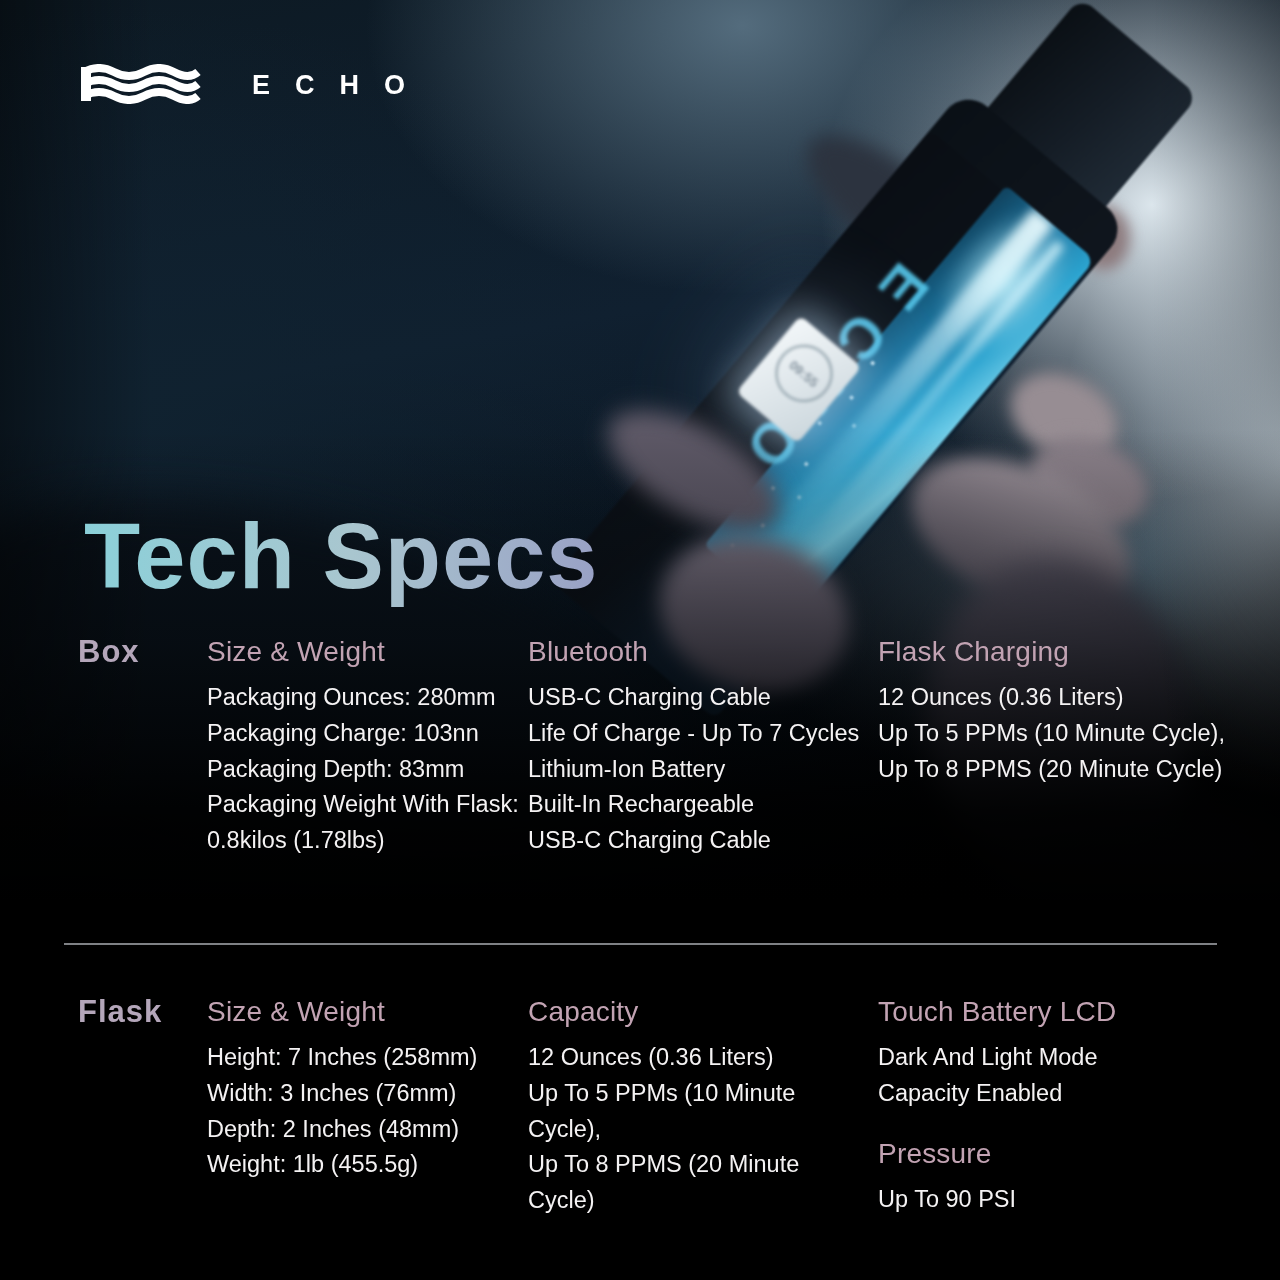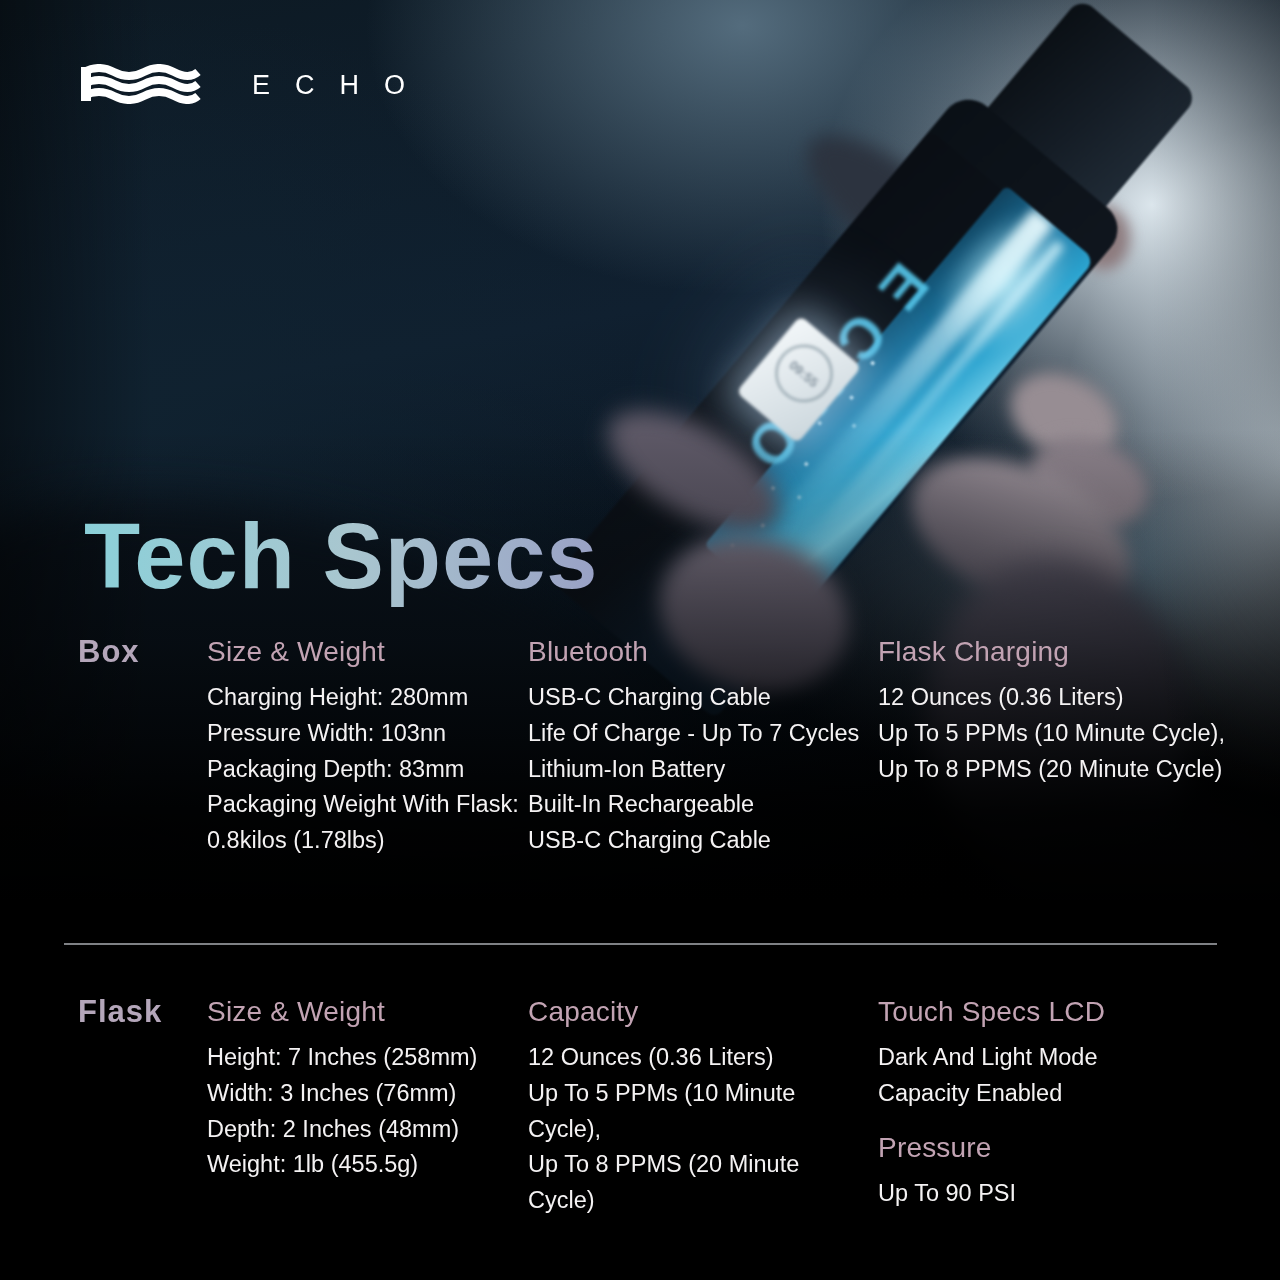--- a/index.html
+++ b/index.html
@@ -65,37 +65,37 @@
   .fade-bottom{position:absolute;left:0;right:0;top:430px;height:530px;
        background:linear-gradient(180deg,rgba(0,0,0,0) 0%,rgba(2,4,6,.45) 40%,rgba(0,0,0,.9) 72%,#000 92%);}
   .black-lower{position:absolute;left:0;right:0;top:900px;bottom:0;background:#000;}
   .vignette{position:absolute;inset:0;background:
        radial-gradient(120% 90% at 50% 30%,rgba(0,0,0,0) 58%,rgba(0,0,0,.45) 100%),
        linear-gradient(90deg,rgba(0,0,0,.45),rgba(0,0,0,0) 12%,rgba(0,0,0,0) 90%,rgba(0,0,0,.2));}
 
   
   .brand{position:absolute;left:80px;top:64px;display:flex;align-items:center;}
   .logo{width:122px;height:40px;display:block;}
-  .brand-name{position:absolute;left:172px;top:6px;color:#fff;font-weight:normal;font-size:27px;
+  .brand-name{position:absolute;left:172px;top:6px;color:#fff;font-weight:bold;font-size:27px;
        letter-spacing:25px;white-space:nowrap;}
 
   .title{position:absolute;left:84px;top:504px;margin:0;font-size:92px;font-weight:bold;letter-spacing:1px;
        background:linear-gradient(90deg,#8bd0d9 0%,#a9c6cf 52%,#99a1c5 100%);
        -webkit-background-clip:text;background-clip:text;color:transparent;}
 
   .spec-row{position:absolute;left:0;width:1280px;}
   .row-box{top:634px;}
   .row-flask{top:994px;}
   .row-label{position:absolute;left:78px;top:0;font-size:31px;font-weight:bold;letter-spacing:1px;color:#b4a6ba;}
   .col{position:absolute;top:2px;}
   .col1{left:207px;width:310px;}
   .col2{left:528px;width:330px;}
   .col3{left:878px;width:380px;}
   .col h3{margin:0 0 12px;font-size:28px;font-weight:normal;color:#c2a3b3;letter-spacing:.2px;}
-  .col h3.sub{margin-top:20px;}
+  .col h3.sub{margin-top:26px;}
   .line{font-size:23.5px;line-height:35.8px;color:#f4f2f3;white-space:nowrap;}
   .divider{position:absolute;left:64px;top:943px;width:1153px;height:2px;background:#95989c;opacity:.85;}
 </style>
 </head>
 <body>
 
 <div class="canvas">
 
   <div class="photo">
     <div class="bg-base"></div>
@@ -145,22 +145,22 @@
     <div class="brand-name">ECHO</div>
   </header>
 
   <h1 class="title">Tech Specs</h1>
 
   <section class="spec-row row-box">
     <div class="row-label">Box</div>
 
     <div class="col col1">
       <h3>Size &amp; Weight</h3>
-      <div class="line">Charging Height: 280mm</div>
-      <div class="line">Pressure Width: 103nn</div>
+      <div class="line">Packaging Ounces: 280mm</div>
+      <div class="line">Packaging Charge: 103nn</div>
       <div class="line">Packaging Depth: 83mm</div>
       <div class="line">Packaging Weight With Flask:</div>
       <div class="line">0.8kilos (1.78lbs)</div>
     </div>
 
     <div class="col col2">
       <h3>Bluetooth</h3>
       <div class="line">USB-C Charging Cable</div>
       <div class="line">Life Of Charge - Up To 7 Cycles</div>
       <div class="line">Lithium-Ion Battery</div>
@@ -192,21 +192,21 @@
     <div class="col col2">
       <h3>Capacity</h3>
       <div class="line">12 Ounces (0.36 Liters)</div>
       <div class="line">Up To 5 PPMs (10 Minute</div>
       <div class="line">Cycle),</div>
       <div class="line">Up To 8 PPMS (20 Minute</div>
       <div class="line">Cycle)</div>
     </div>
 
     <div class="col col3">
-      <h3>Touch Specs LCD</h3>
+      <h3>Touch Battery LCD</h3>
       <div class="line">Dark And Light Mode</div>
       <div class="line">Capacity Enabled</div>
       <h3 class="sub">Pressure</h3>
       <div class="line">Up To 90 PSI</div>
     </div>
   </section>
 
 </div>
 
 </body></html>

